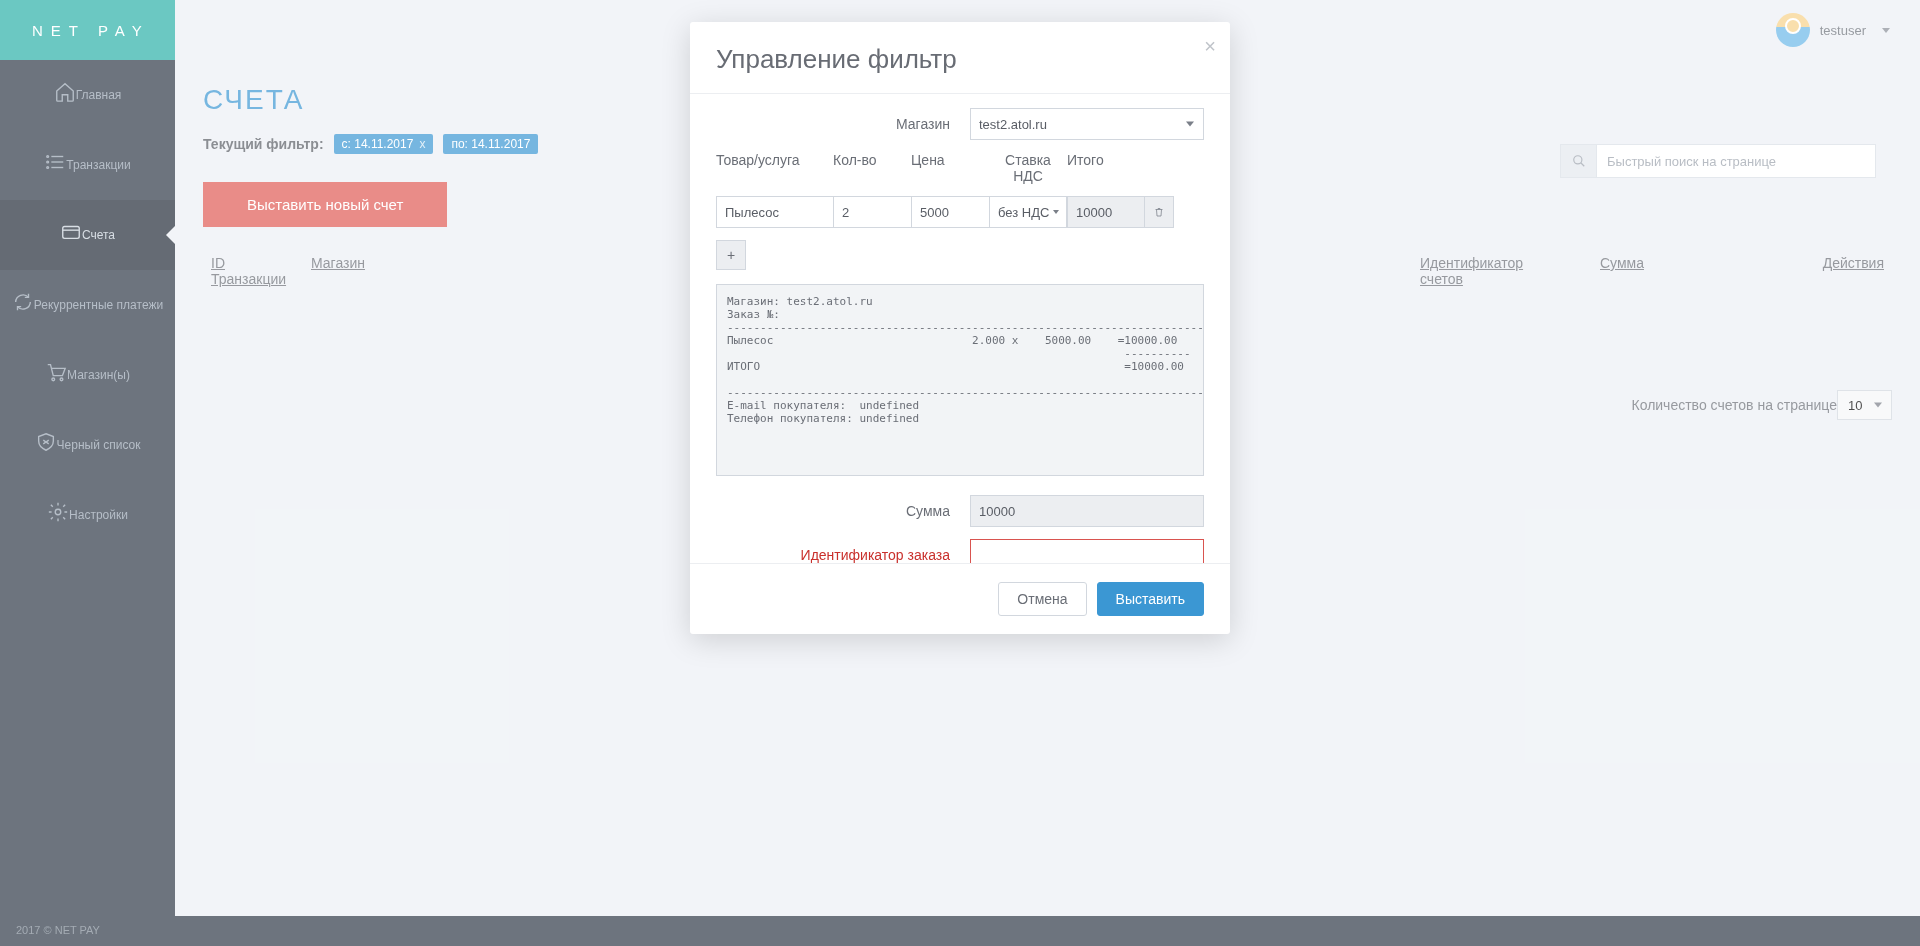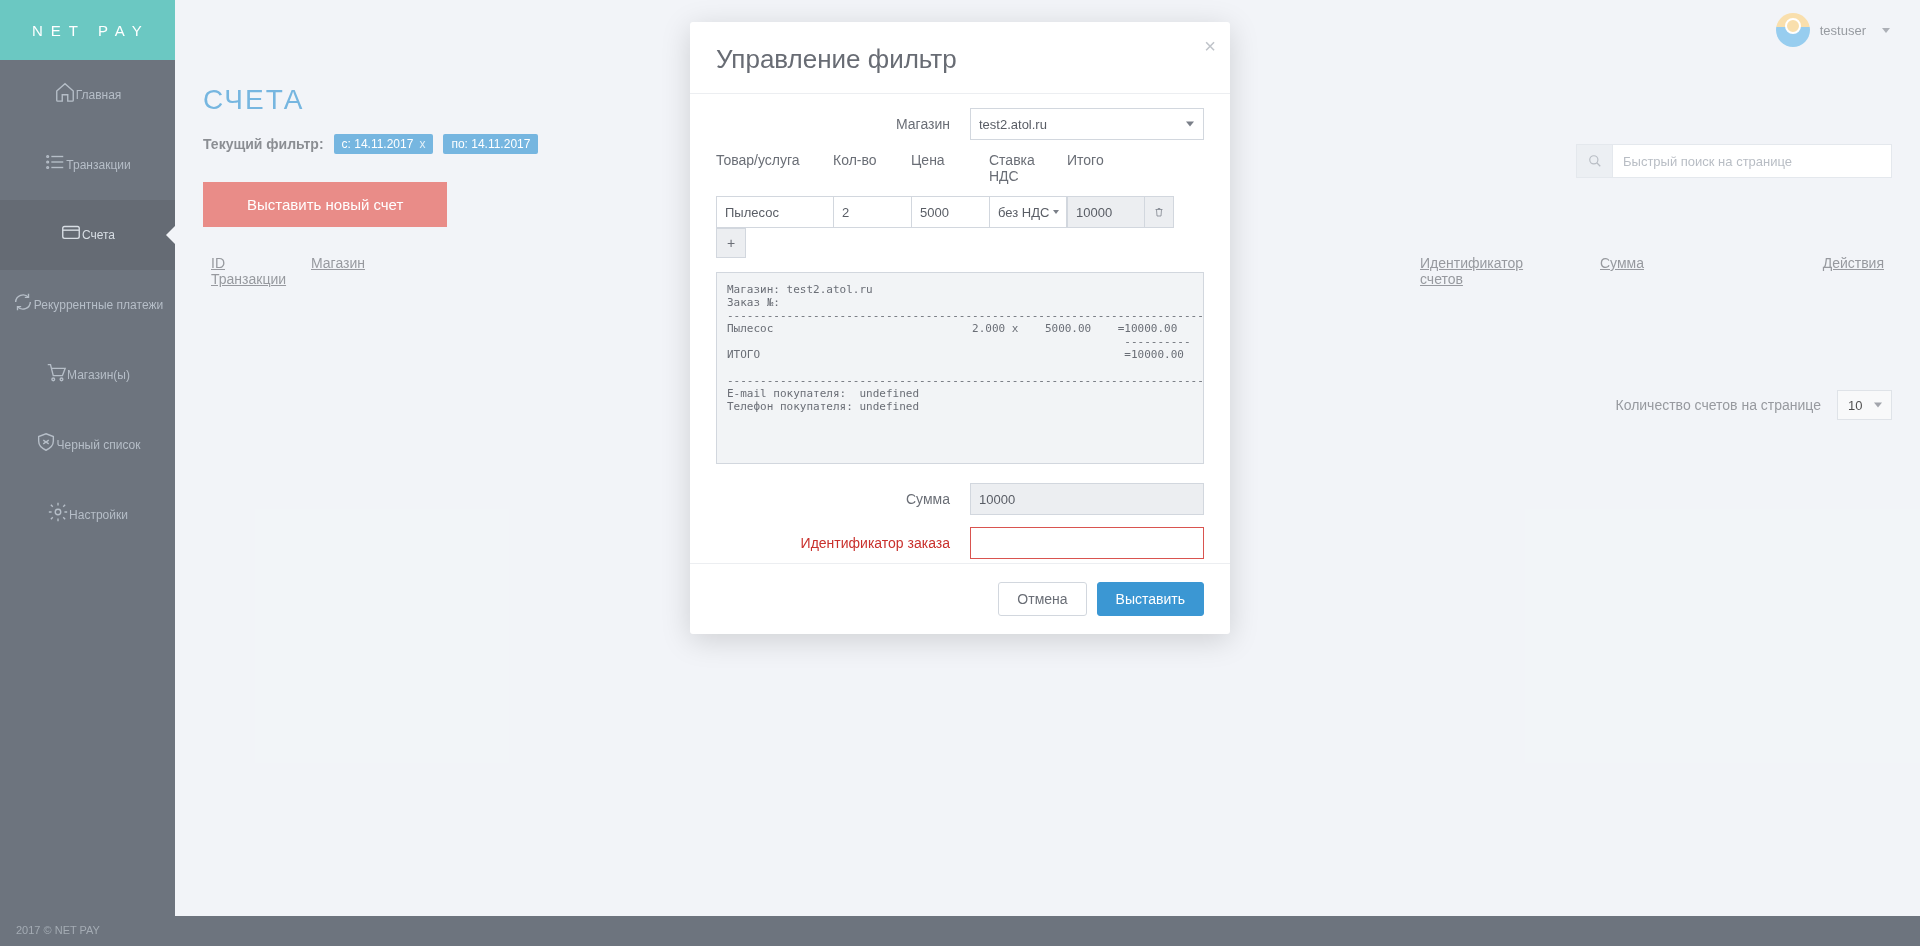--- a/index.html
+++ b/index.html
@@ -25,36 +25,36 @@
 .nav-icon { width: 22px; height: 22px; margin-bottom: 6px; display: flex; align-items: center; justify-content: center; }
 .nav-icon svg { width: 22px; height: 22px; stroke: currentColor; fill: none; stroke-width: 1.5; }
 
 
 .main { position: absolute; left: 175px; right: 0; top: 60px; bottom: 0; background: #edf0f5; padding: 24px 28px; }
 .page-title { font-size: 28px; font-weight: 300; color: #3b97d3; letter-spacing: 2px; margin-bottom: 18px; }
 .filter-row { display: flex; align-items: center; gap: 10px; margin-bottom: 28px; }
 .filter-label { font-weight: 600; color: #595d65; font-size: 14px; }
 .filter-chip { background: #3b97d3; color: #fff; padding: 3px 8px; border-radius: 2px; font-size: 12px; display: inline-flex; align-items: center; gap: 6px; }
 .filter-chip .x { cursor: pointer; opacity: 0.8; }
-.search-wrap { position: absolute; right: 28px; top: 84px; width: 316px; height: 34px; display: flex; }
+.search-wrap { position: absolute; right: 44px; top: 84px; width: 316px; height: 34px; display: flex; }
 .search-icon-box { width: 36px; height: 34px; background: #e4e8ee; display: flex; align-items: center; justify-content: center; border: 1px solid #d9dee5; border-right: none; }
 .search-icon-box svg { width: 14px; height: 14px; stroke: #9aa1ab; fill: none; stroke-width: 2; }
 .search-input { flex: 1; height: 34px; border: 1px solid #d9dee5; background: #fff; padding: 0 10px; font-size: 13px; color: #696c73; outline: none; }
 .search-input::placeholder { color: #9aa1ab; }
 
 .primary-btn { background: #e05b55; color: #fff; border: none; padding: 14px 44px; font-size: 15px; cursor: pointer; }
 .table-head { display: flex; margin-top: 18px; color: #6a6e76; font-size: 14px; text-decoration: underline; }
 .th { padding: 10px 8px; }
 .th:nth-child(1){ width: 100px; }
 .th:nth-child(2){ width: 120px; }
 .th:nth-child(3){ flex:1; }
 .th:nth-child(4){ width: 180px; }
 .th:nth-child(5){ width: 200px; }
 .th:nth-child(6){ width: 100px; text-align: right; }
-.per-page-row { position: absolute; right: 28px; top: 330px; display: flex; align-items: center; gap: 16px; font-size: 14px; color: #6a6e76; }
+.per-page-row { position: absolute; right: 28px; top: 330px; display: flex; align-items: center; font-size: 14px; color: #6a6e76; }
 .select-small { height: 30px; border: 1px solid #d2d7de; background: #f5f6f8; padding: 0 28px 0 10px; font-size: 13px; appearance: none; position: relative; }
 .select-wrap { position: relative; }
 .select-wrap::after { content: ""; position: absolute; right: 10px; top: 50%; transform: translateY(-50%); width: 0; height: 0; border-left: 4px solid transparent; border-right: 4px solid transparent; border-top: 5px solid #7a7f88; pointer-events: none; }
 
 
 .footer { position: absolute; left: 0; bottom: 0; right: 0; height: 30px; background: #2e3947; color: #7e8894; font-size: 11px; padding: 8px 16px; z-index: 1; }
 
 
 .overlay { position: absolute; inset: 0; background: rgba(255,255,255,0.3); display: flex; justify-content: center; align-items: flex-start; z-index: 100; }
 .modal { width: 540px; background: #fff; margin-top: 22px; box-shadow: 0 6px 30px rgba(0,0,0,0.15); border-radius: 3px; position: relative; }
@@ -70,24 +70,24 @@
 .form-row .lbl.red { color: #c9302c; }
 .select, .text-in, .num-in { width: 100%; height: 32px; border: 1px solid #d2d7de; padding: 0 8px; font-size: 13px; color: #595d65; background: #fff; outline: none; }
 .select { appearance: none; }
 .select-wrap2 { position: relative; }
 .select-wrap2::after { content: ""; position: absolute; right: 10px; top: 50%; transform: translateY(-50%); width: 0; height: 0; border-left: 4px solid transparent; border-right: 4px solid transparent; border-top: 5px solid #7a7f88; pointer-events: none; }
 
 .grid-head { display: flex; gap: 0; margin-bottom: 12px; font-size: 14px; color: #6a6e76; }
 .grid-head > div:nth-child(1){ width:117px;} 
 .grid-head > div:nth-child(2){ width:78px;} 
 .grid-head > div:nth-child(3){ width:78px;} 
-.grid-head > div:nth-child(4){ width:78px;} 
+.grid-head > div:nth-child(4){ width:78px;text-align:center;} 
 .grid-head > div:nth-child(5){ width:78px;} 
 
-.grid-row { display: flex; gap: 0; }
+.grid-row { display: flex; gap: 0; margin-bottom: 12px; }
 .grid-row input, .grid-row select { height: 32px; border: 1px solid #d2d7de; padding: 0 8px; font-size: 13px; color: #595d65; outline: none; background:#fff; }
 .grid-row > *:not(:last-child){ border-right: none; }
 .col-prod{ width:117px;} .col-qty{ width:78px;} .col-price{ width:78px;} .col-vat{ width:78px; appearance:none;} .col-total{ width:78px; background:#eceef1 !important;} 
 .vat-wrap { position: relative; width:78px; }
 .vat-wrap::after{ content:""; position:absolute; right:8px; top:50%; transform:translateY(-50%); width:0;height:0;border-left:3px solid transparent;border-right:3px solid transparent;border-top:4px solid #7a7f88; pointer-events:none;}
 .del-btn { width: 30px; height: 32px; background: #eceef1; border: 1px solid #d2d7de; display:flex; align-items:center; justify-content:center; cursor:pointer; margin-left:-1px;}
 .del-btn svg { width:12px; height:12px; stroke:#7a7f88; fill:#7a7f88;}
 .add-btn { width: 30px; height: 30px; background: #eceef1; border: 1px solid #d2d7de; display:flex; align-items:center; justify-content:center; cursor:pointer; font-size:14px; color:#6a6e76; margin-bottom:14px;}
 
 .preview { width: 100%; height: 192px; border: 1px solid #d2d7de; background: #f2f4f6; padding: 10px; font-family: monospace; font-size: 11px; color: #6a6e76; white-space: pre; resize: none; outline:none; margin-bottom: 16px; overflow:auto;}

